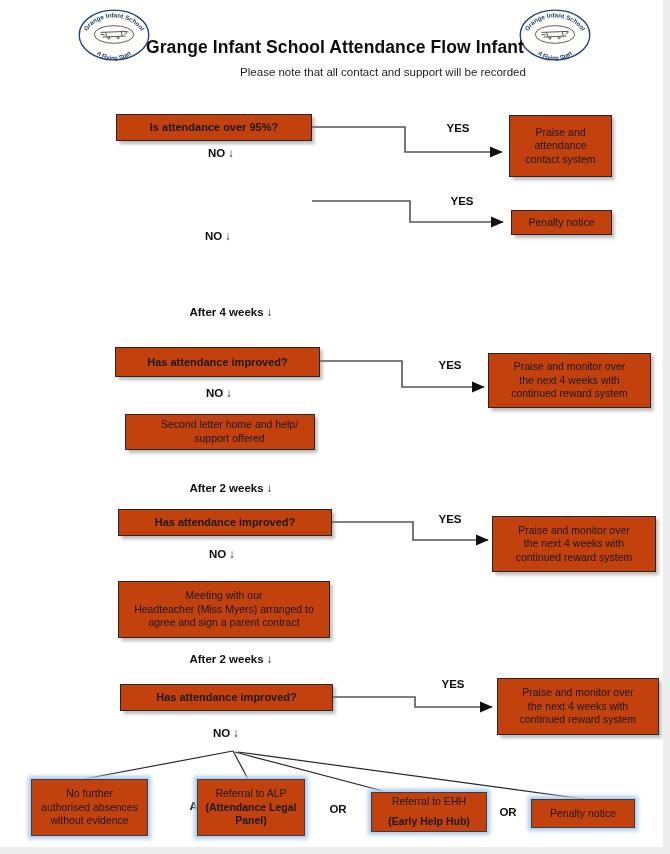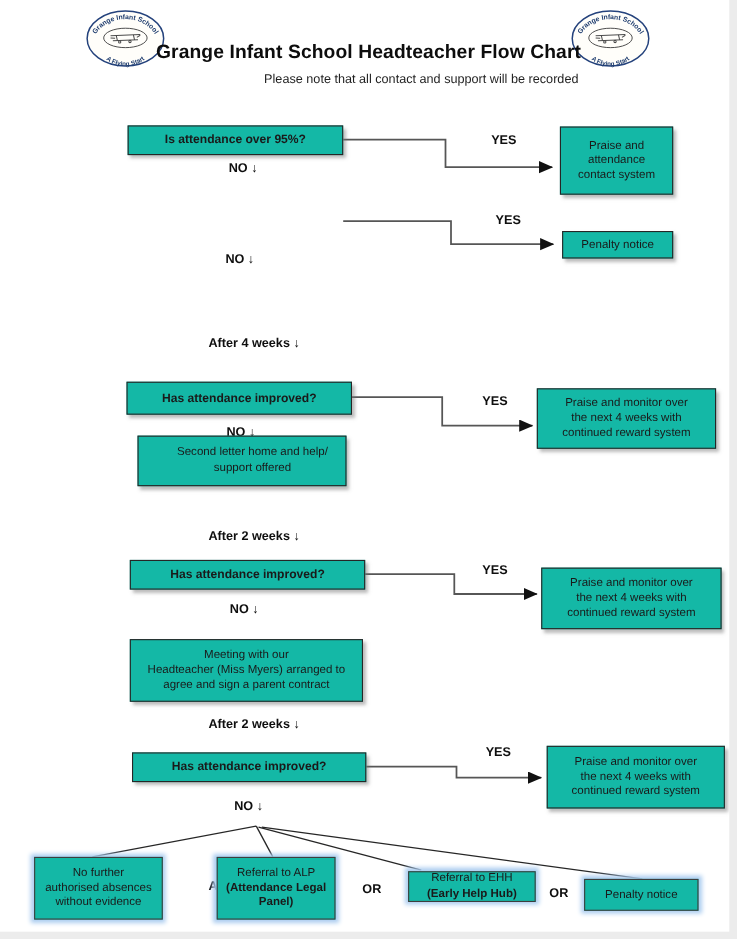--- a/index.html
+++ b/index.html
@@ -16,21 +16,21 @@
   }
   .subtitle {
     position:absolute; left:0; top:66px; width:670px; text-align:center;
     font-size:11.5px; color:#1f1f1f;padding-left:48px;
   }
   .logo { position:absolute; width:76px; height:54px; }
   .logo-left  { left:76px;  top:8px; }
   .logo-right { left:517px; top:8px; }
 
   .box {
-    position:absolute; background:#14b8a6; border:1.8px solid #262626;
+    position:absolute; background:#c2410c; border:1.8px solid #262626;
     display:flex; align-items:center; justify-content:center;
     text-align:center; font-size:10.5px; line-height:1.3;
     box-shadow:2.5px 3px 3px rgba(120,120,120,.5);
     box-sizing:border-box; padding:2px 5px;
   }
   .box .t { white-space:pre-line; display:block; }
   .q { font-weight:bold; font-size:11px; }
   .endbox {
     border:1.6px solid #3d3d3d;
     box-shadow:0 0 4px 3px #accdf0;
@@ -87,21 +87,21 @@
         <circle cx="40" cy="28.6" r="1"></circle>
     </g>
     <text font-size="6" font-weight="bold" fill="#1e3c6e" text-anchor="middle">
       <textPath href="#arcTopR" startOffset="50%">Grange Infant School</textPath>
     </text>
     <text font-size="5.6" font-weight="bold" fill="#1e3c6e" text-anchor="middle">
       <textPath href="#arcBotR" startOffset="50%">A Flying Start</textPath>
     </text>
   </svg>
 
-  <div class="title">Grange Infant School Headteacher Flow Chart</div>
+  <div class="title">Grange Infant School Attendance Flow Infant</div>
   <div class="subtitle">Please note that all contact and support will be recorded</div>
 
   <svg class="wires" width="670" height="854" viewBox="0 0 670 854">
     <defs>
       <marker id="arw" markerWidth="9" markerHeight="8" refX="7.5" refY="3.5" orient="auto">
         <path d="M0,0 L8,3.5 L0,7 z" fill="#111111"></path>
       </marker>
     </defs>
     <g fill="none" stroke="#565656" stroke-width="1.6">
       <path d="M312,127 L405,127 L405,152 L502,152" marker-end="url(#arw)"></path>
@@ -125,21 +125,21 @@
 
   <div class="lab" style="left:158px;top:230px;width:120px;">NO ↓</div>
 
   <div class="lab" style="left:131px;top:306px;width:200px;">After 4 weeks ↓</div>
 
   <div class="box q" style="left:115px;top:347px;width:205px;height:30px;">
       <span class="t">Has attendance improved?</span>
     </div>
   <div class="lab" style="left:159px;top:387px;width:120px;">NO ↓</div>
 
-  <div class="box" style="left:125px;top:396px;width:190px;height:46px;padding-left:24px;">
+  <div class="box" style="left:125px;top:414px;width:190px;height:36px;padding-left:24px;">
       <span class="t">Second letter home and help/
 support offered</span>
     </div>
   <div class="lab" style="left:131px;top:482px;width:200px;">After 2 weeks ↓</div>
 
   <div class="box q" style="left:118px;top:509px;width:214px;height:27px;">
       <span class="t">Has attendance improved?</span>
     </div>
   <div class="lab" style="left:162px;top:548px;width:120px;">NO ↓</div>
 
@@ -192,21 +192,21 @@
     </div>
   <div class="lab" style="left:151px;top:800px;width:50px;margin-left:26px;">AND</div>
 
   <div class="box endbox" style="left:197px;top:779px;width:108px;height:57px;">
     <span class="t">Referral to ALP</span>
     <span class="b">(Attendance Legal
 Panel)</span>
   </div>
   <div class="lab" style="left:313px;top:803px;width:50px;">OR</div>
 
-  <div class="box endbox" style="left:371px;top:792px;width:116px;height:28px;">
+  <div class="box endbox" style="left:371px;top:792px;width:116px;height:40px;justify-content:space-between;">
     <span class="t">Referral to EHH</span>
     <span class="b">(Early Help Hub)</span>
   </div>
   <div class="lab" style="left:483px;top:806px;width:50px;">OR</div>
 
   <div class="box endbox" style="left:531px;top:799px;width:104px;height:29px;">
       <span class="t">Penalty notice</span>
     </div>
 
   <div class="edge-right"></div>

